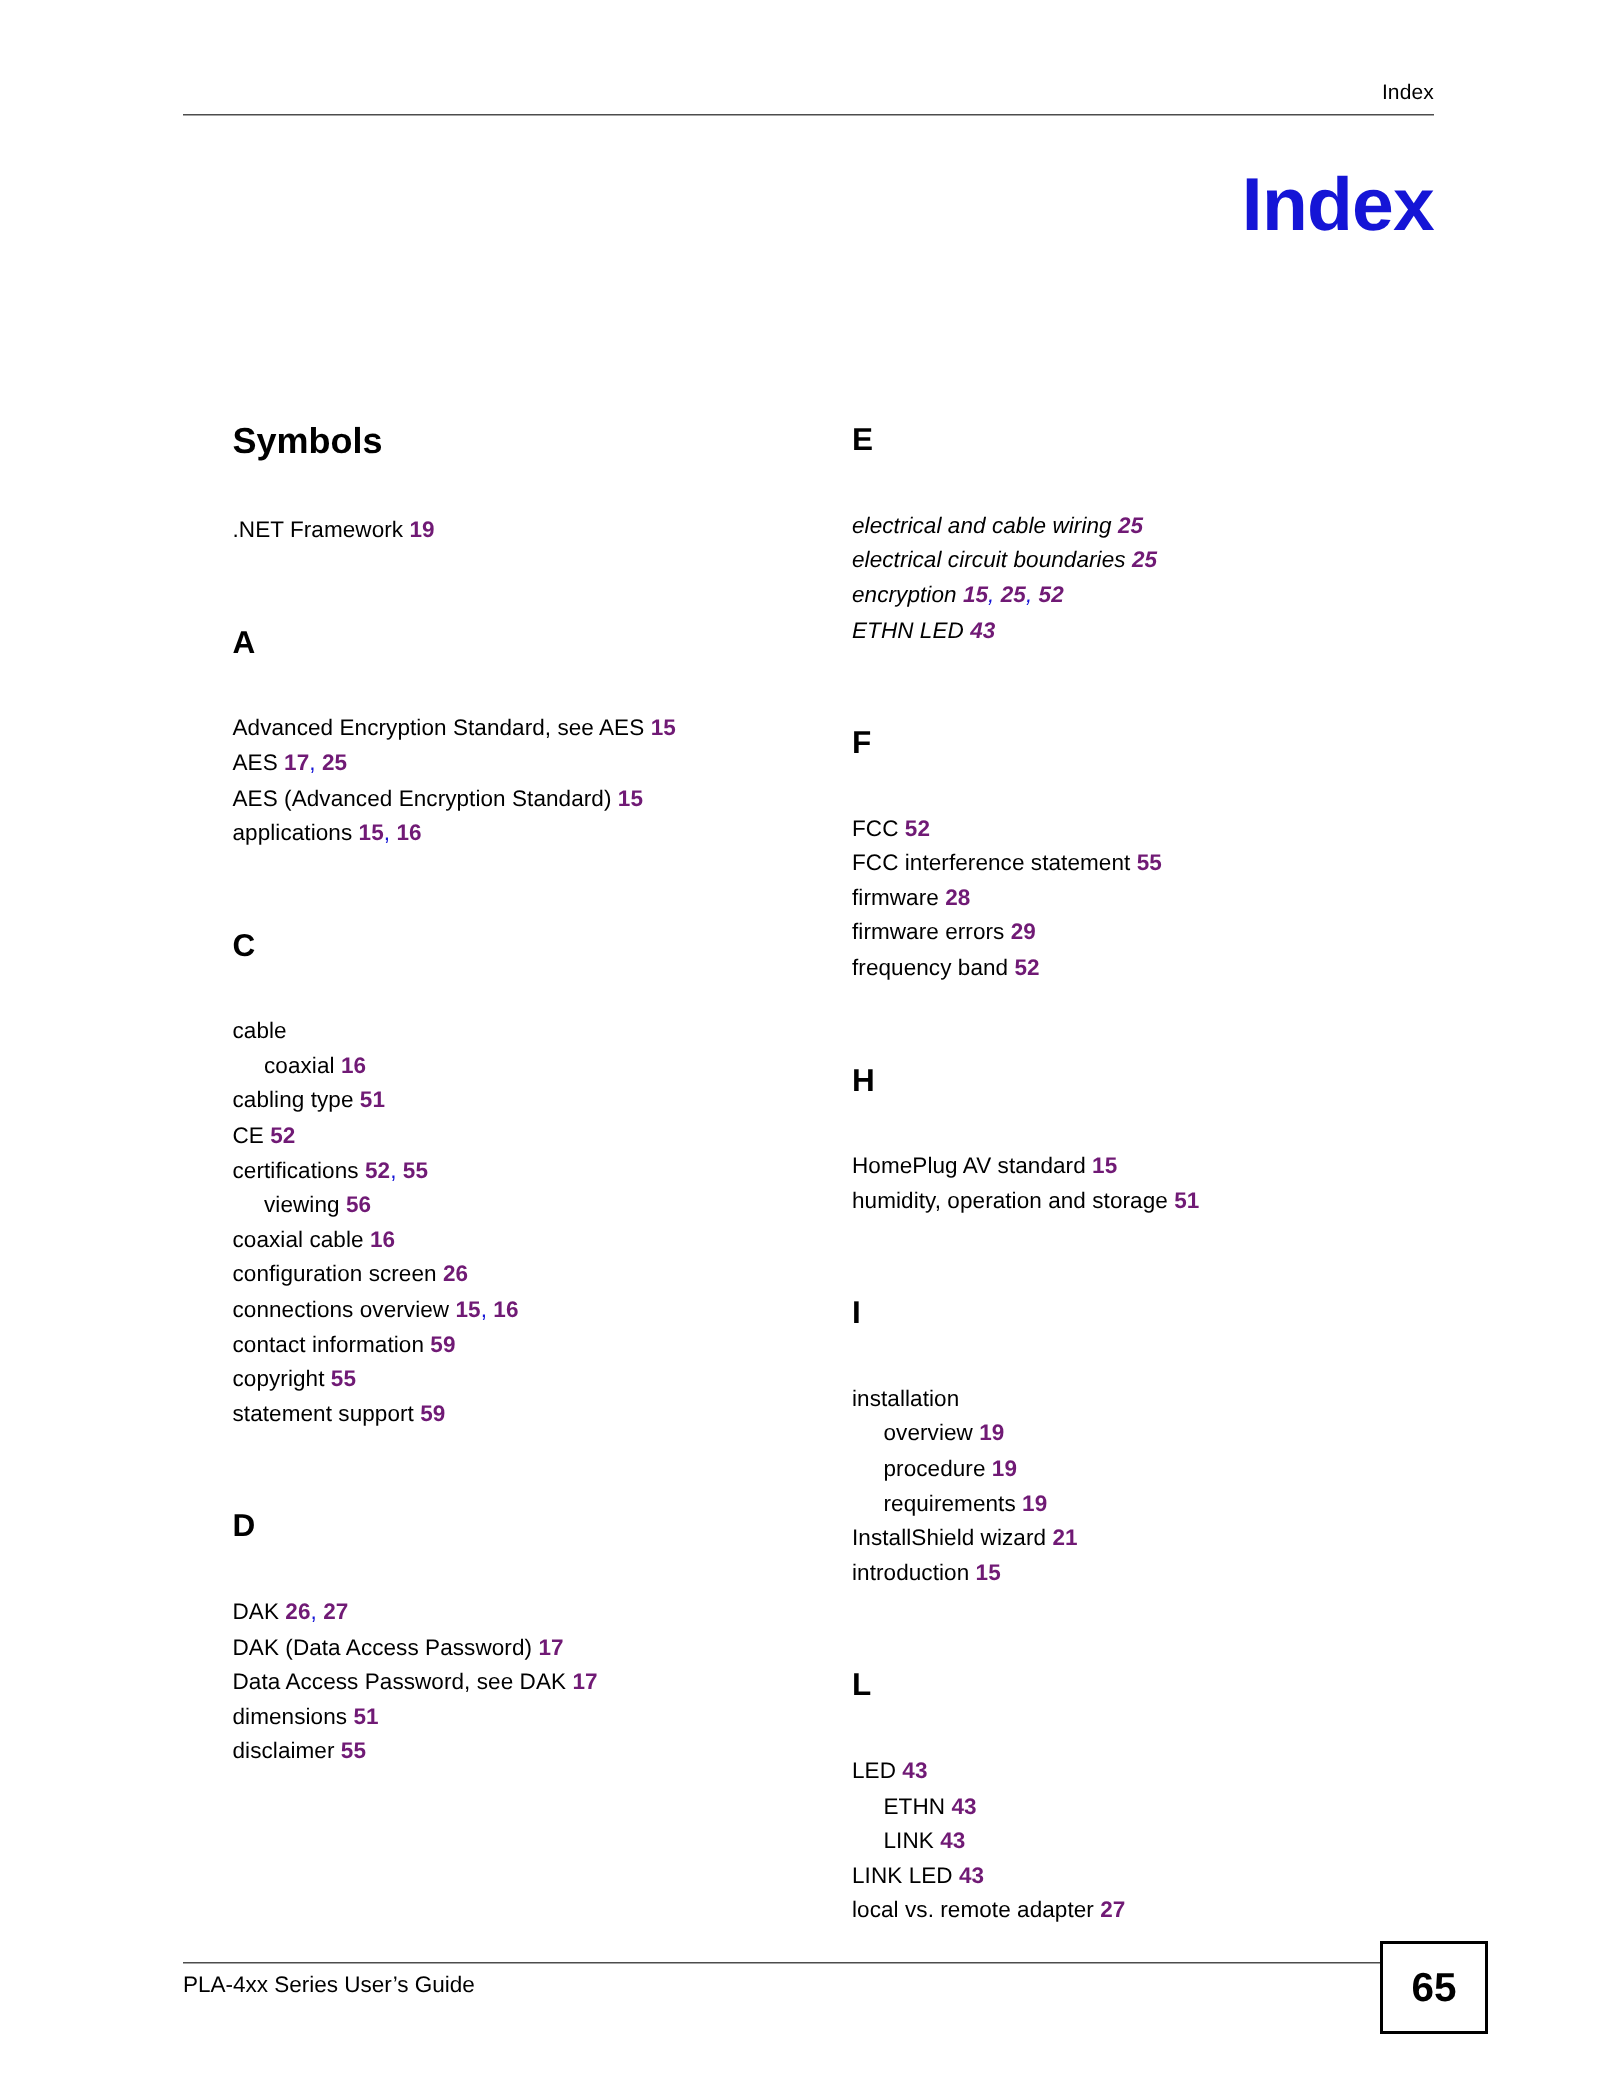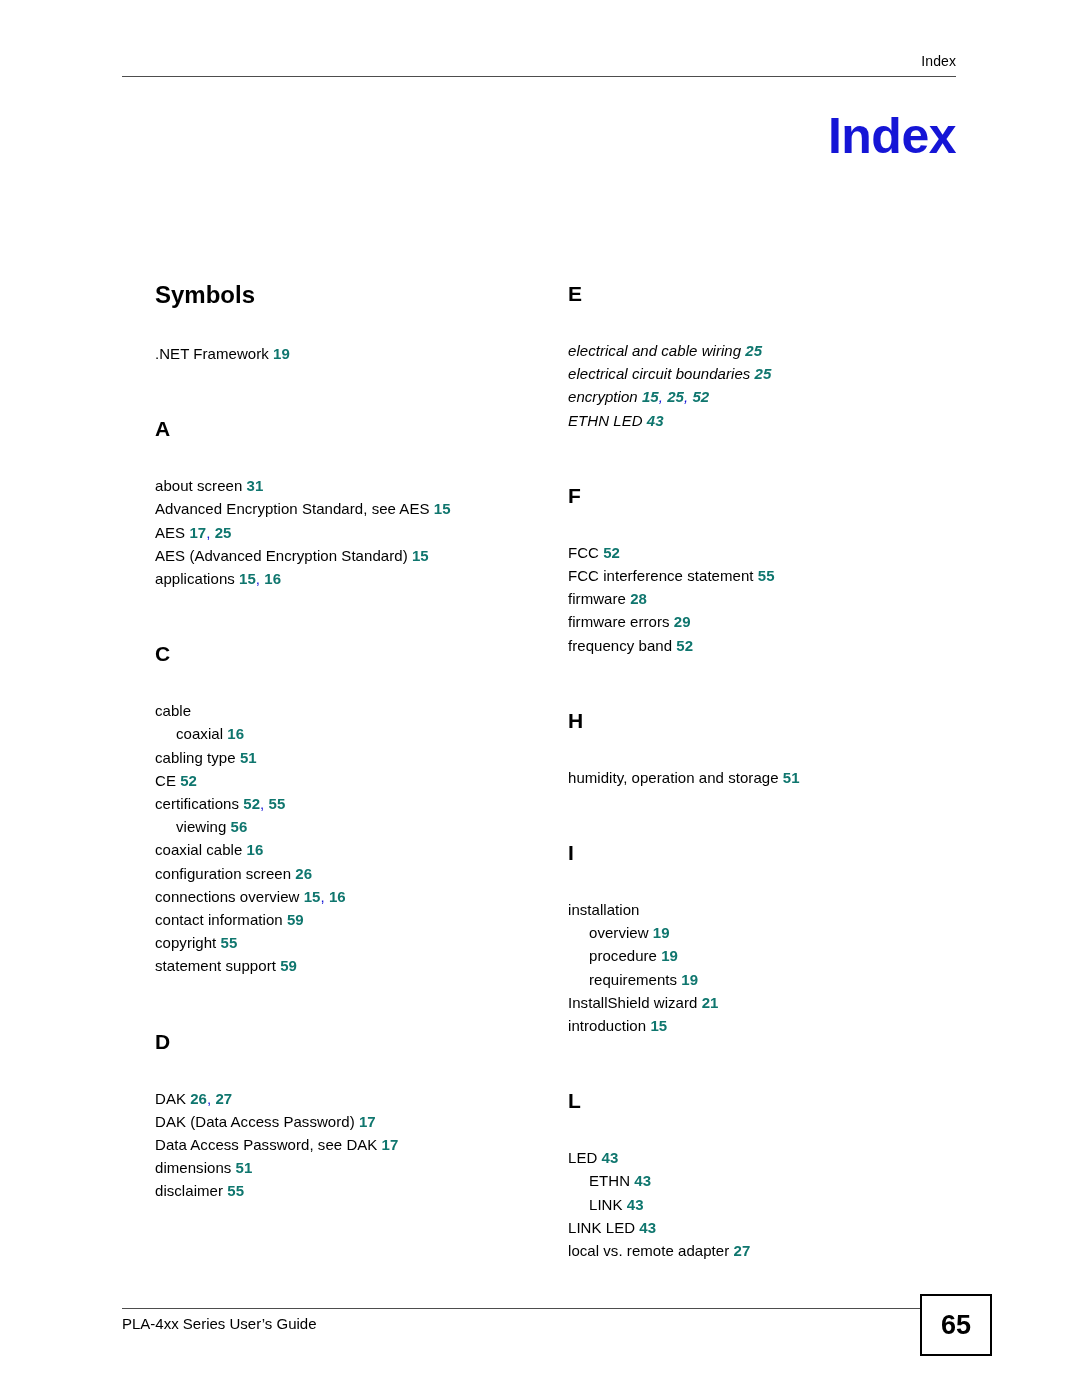--- a/index.html
+++ b/index.html
@@ -93,21 +93,21 @@
   .entry {
     font-size: 15px;
     line-height: 23.2px;
     color: #000;
     white-space: nowrap;
     letter-spacing: 0.05px;
   }
   .entry.sub { padding-left: 21px; }
 
   .pg {
-    color: #0f766e;
+    color: #701a75;
     font-weight: bold;
   }
   .sep {
     color: #1515d6;
     font-weight: normal;
   }
 
   
   #page-footer {
     position: absolute;
@@ -165,21 +165,20 @@
   <div class="index-column" id="column-left">
       <div class="index-group">
         <div class="group-heading">Symbols</div>
         <ul class="group-entries" style="margin-top: 34px;">
           <li class="entry"><span>.NET Framework</span> <span class="pg">19</span></li>
         </ul>
       </div>
       <div class="index-group" style="margin-top: 52px;">
         <div class="group-heading letter">A</div>
         <ul class="group-entries" style="margin-top: 34px;">
-          <li class="entry"><span>about screen</span> <span class="pg">31</span></li>
           <li class="entry"><span>Advanced Encryption Standard, see AES</span> <span class="pg">15</span></li>
           <li class="entry"><span>AES</span> <span class="pg">17</span><span class="sep">,</span> <span class="pg">25</span></li>
           <li class="entry"><span>AES (Advanced Encryption Standard)</span> <span class="pg">15</span></li>
           <li class="entry"><span>applications</span> <span class="pg">15</span><span class="sep">,</span> <span class="pg">16</span></li>
         </ul>
       </div>
       <div class="index-group" style="margin-top: 52px;">
         <div class="group-heading letter">C</div>
         <ul class="group-entries" style="margin-top: 34px;">
           <li class="entry"><span>cable</span></li>
@@ -223,20 +222,21 @@
           <li class="entry"><span>FCC</span> <span class="pg">52</span></li>
           <li class="entry"><span>FCC interference statement</span> <span class="pg">55</span></li>
           <li class="entry"><span>firmware</span> <span class="pg">28</span></li>
           <li class="entry"><span>firmware errors</span> <span class="pg">29</span></li>
           <li class="entry"><span>frequency band</span> <span class="pg">52</span></li>
         </ul>
       </div>
       <div class="index-group" style="margin-top: 52px;">
         <div class="group-heading letter">H</div>
         <ul class="group-entries" style="margin-top: 34px;">
+          <li class="entry"><span>HomePlug AV standard</span> <span class="pg">15</span></li>
           <li class="entry"><span>humidity, operation and storage</span> <span class="pg">51</span></li>
         </ul>
       </div>
       <div class="index-group" style="margin-top: 52px;">
         <div class="group-heading letter">I</div>
         <ul class="group-entries" style="margin-top: 34px;">
           <li class="entry"><span>installation</span></li>
           <li class="entry sub"><span>overview</span> <span class="pg">19</span></li>
           <li class="entry sub"><span>procedure</span> <span class="pg">19</span></li>
           <li class="entry sub"><span>requirements</span> <span class="pg">19</span></li>

